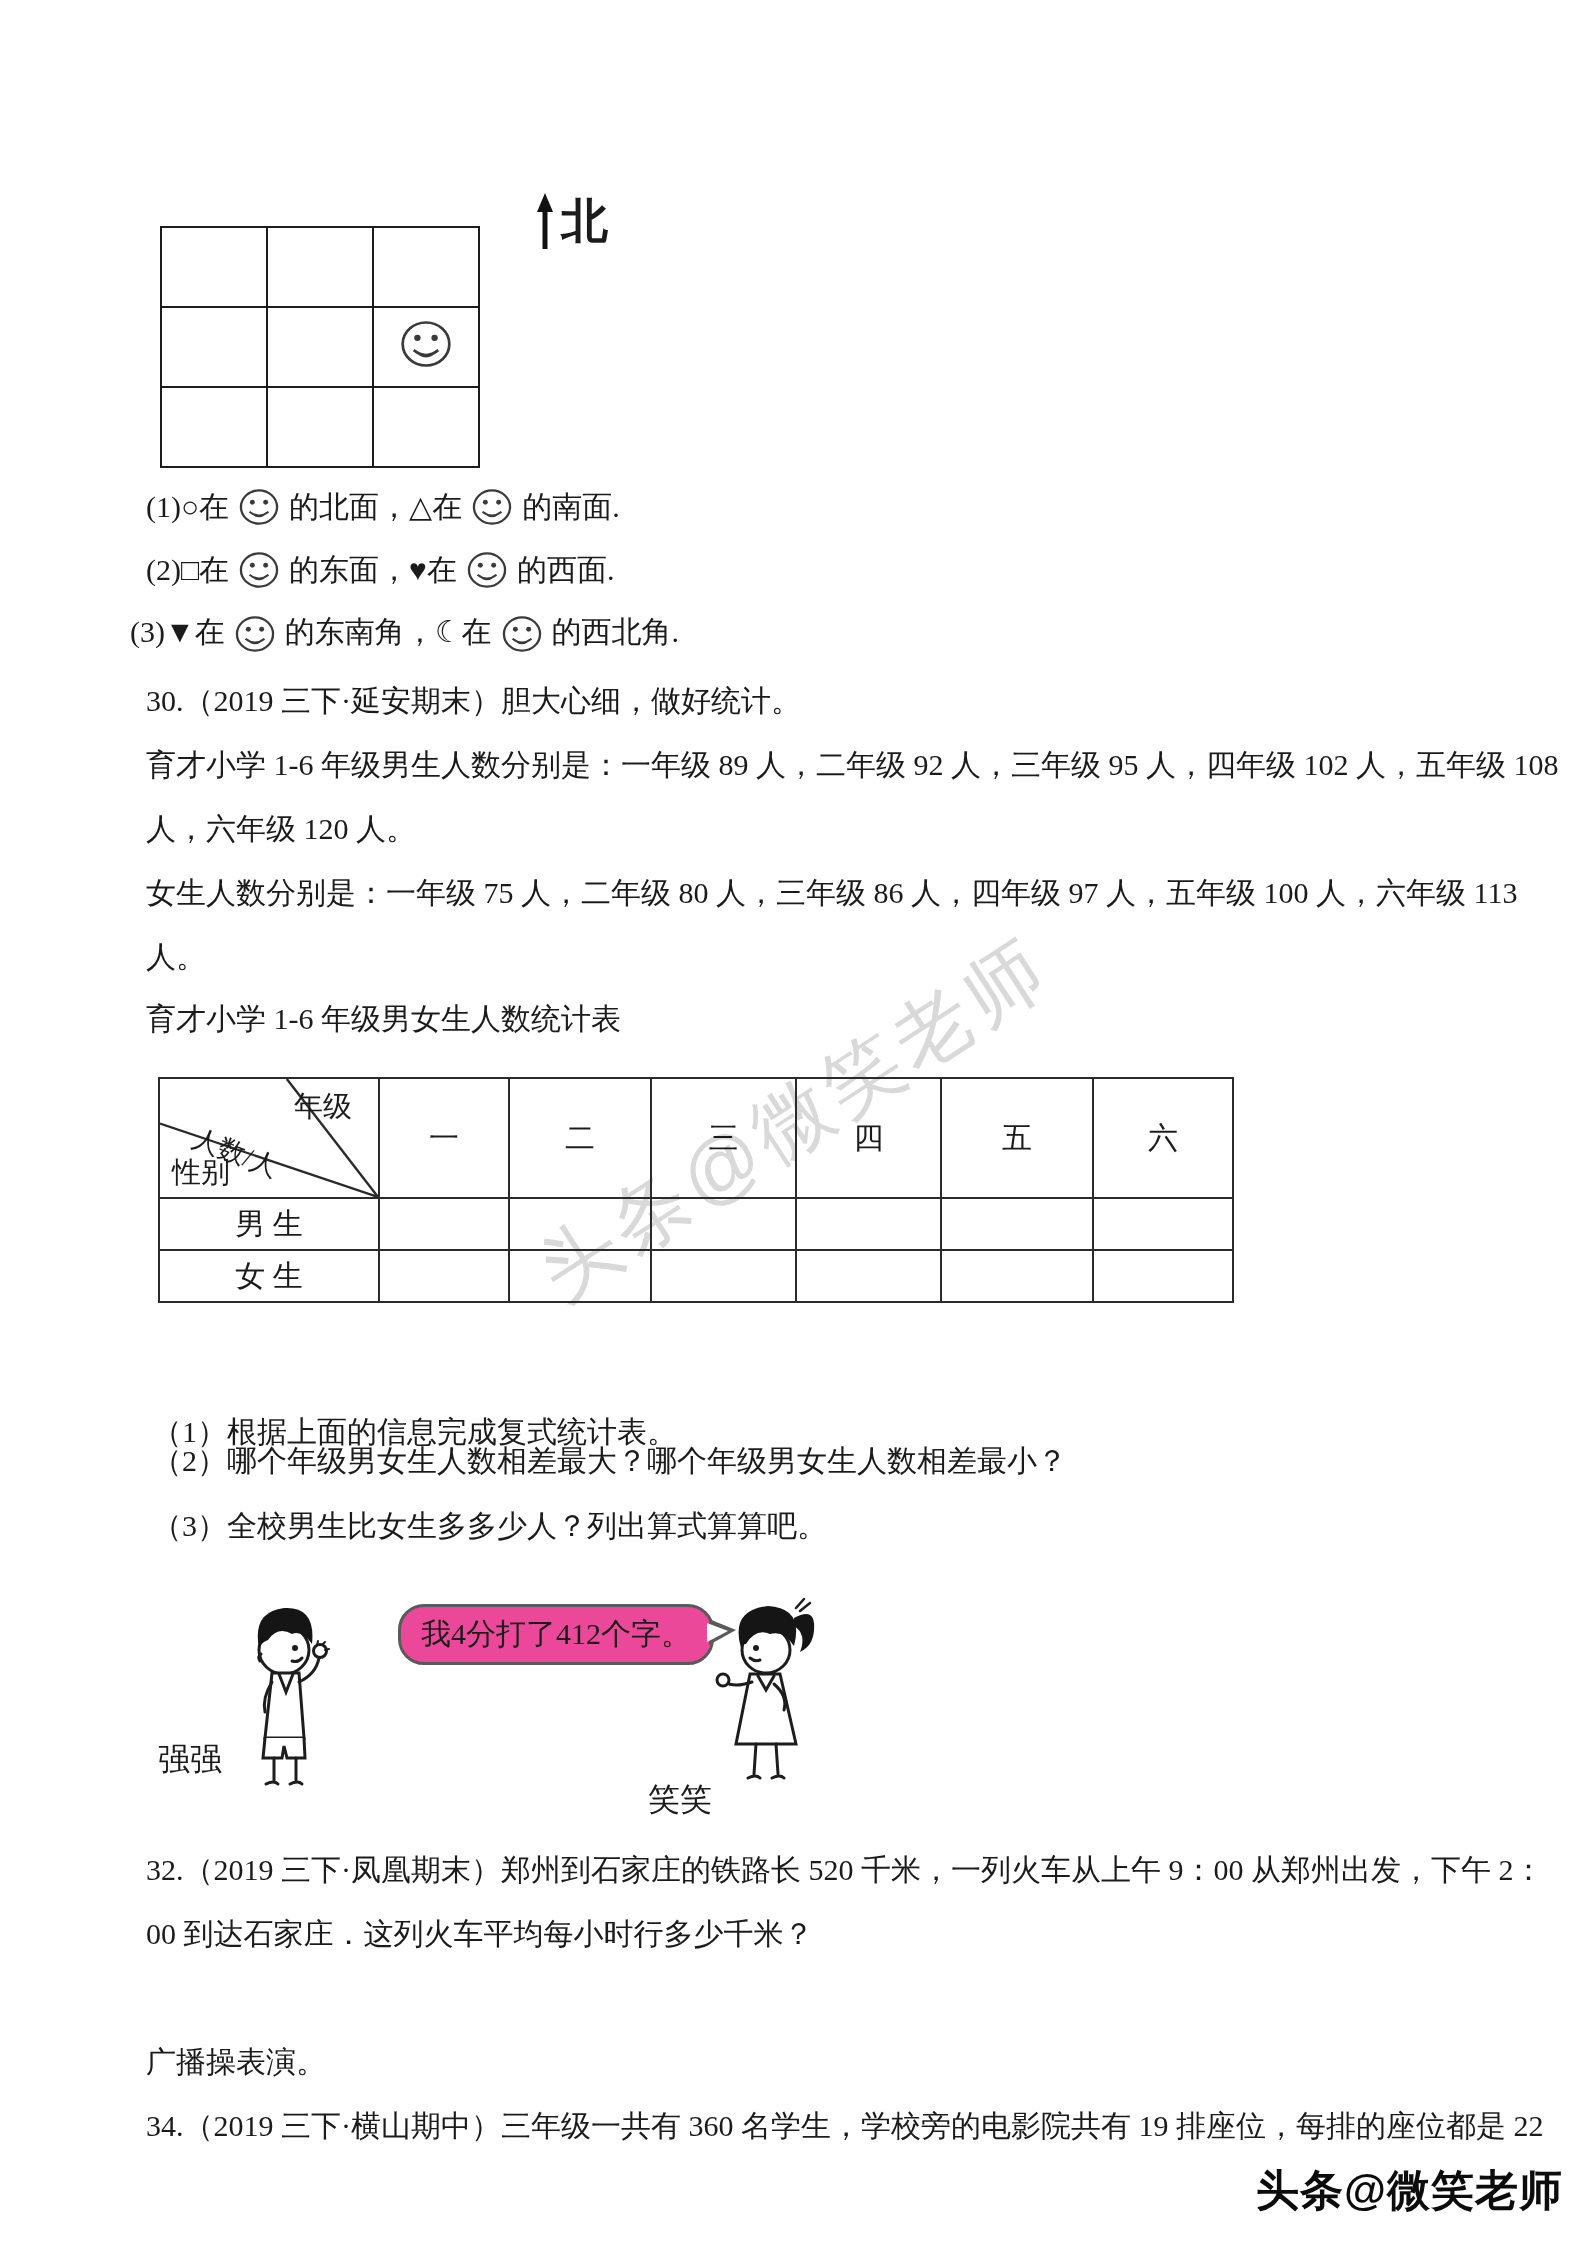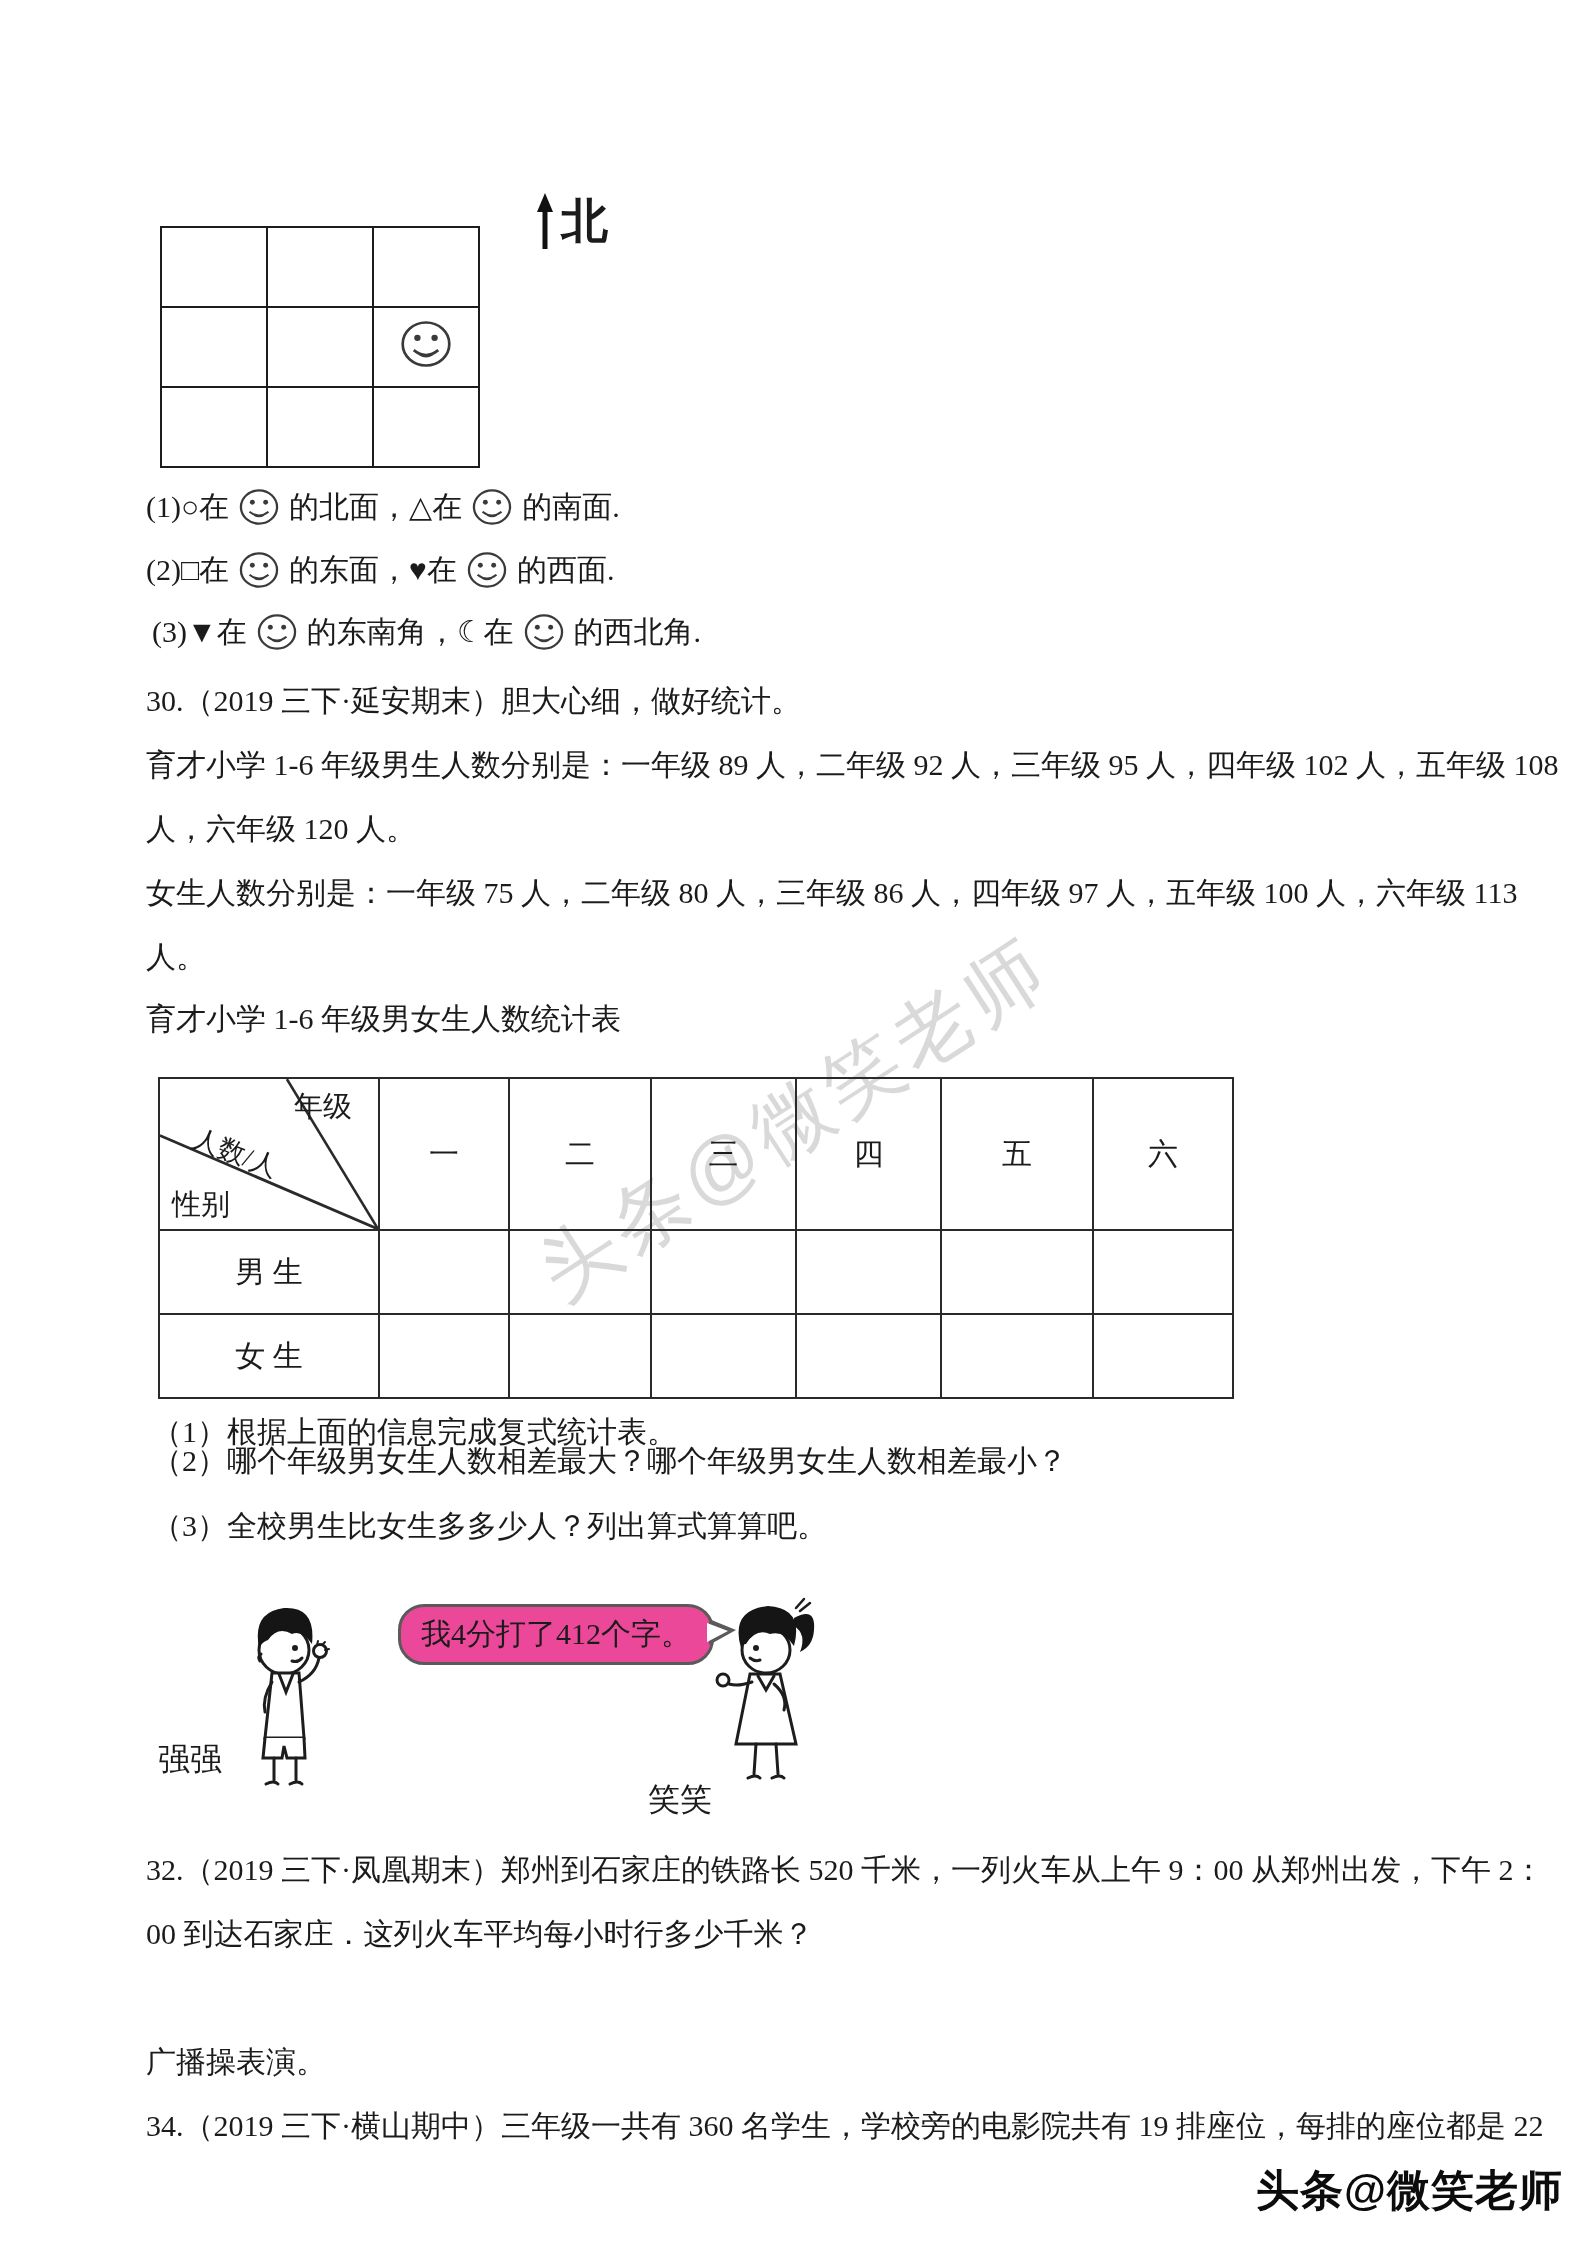--- a/index.html
+++ b/index.html
@@ -27,21 +27,21 @@
     text-align:center;vertical-align:middle;padding:0;
   }
 
   .sm{vertical-align:-7px;margin:0 9px;}
 
   
   .stats{position:absolute;left:158px;top:1077px;border-collapse:collapse;table-layout:fixed;}
   .stats th,.stats td{
     border:2.4px solid #2a2a2a;
     text-align:center;vertical-align:middle;
-    font-weight:normal;font-size:30px;padding:16px;background:transparent;
+    font-weight:normal;font-size:30px;padding:0;background:transparent;
   }
   .stats .hrow th{height:118px;}
   .stats .drow td{height:50px;}
   .corner{position:relative;padding:0;}
   .corner svg{position:absolute;left:0;top:0;width:100%;height:100%;}
   .corner .c-top{position:absolute;right:26px;top:8px;font-size:29px;}
   .corner .c-mid{position:absolute;left:34px;top:40px;font-size:27px;transform:rotate(21deg);transform-origin:left center;}
   .corner .c-bot{position:absolute;left:12px;bottom:4px;font-size:29px;}
 
   
@@ -168,21 +168,21 @@
     <svg class="sm" width="42" height="38" viewBox="0 0 44 40">
         <ellipse cx="22" cy="20" rx="19" ry="17.5" fill="none" stroke="#3a3a3a" stroke-width="2.4"></ellipse>
         <circle cx="15" cy="15" r="2.6" fill="#3a3a3a"></circle>
         <circle cx="29" cy="15" r="2.6" fill="#3a3a3a"></circle>
         <path d="M12 25 Q22 33 32 25" fill="none" stroke="#3a3a3a" stroke-width="2.2"></path>
         <path d="M17 28.5 Q22 31.5 27 28.5" fill="none" stroke="#3a3a3a" stroke-width="1.8"></path>
       </svg>
     <span>的西面.</span>
   </div>
 
-  <div class="t flex" style="left:152px;top:612px;">
+  <div class="t flex" style="left:130px;top:612px;align-items:flex-end;">
     <span>(3)▼在</span>
     <svg class="sm" width="42" height="38" viewBox="0 0 44 40">
         <ellipse cx="22" cy="20" rx="19" ry="17.5" fill="none" stroke="#3a3a3a" stroke-width="2.4"></ellipse>
         <circle cx="15" cy="15" r="2.6" fill="#3a3a3a"></circle>
         <circle cx="29" cy="15" r="2.6" fill="#3a3a3a"></circle>
         <path d="M12 25 Q22 33 32 25" fill="none" stroke="#3a3a3a" stroke-width="2.2"></path>
         <path d="M17 28.5 Q22 31.5 27 28.5" fill="none" stroke="#3a3a3a" stroke-width="1.8"></path>
       </svg>
     <span>的东南角，☾在</span>
     <svg class="sm" width="42" height="38" viewBox="0 0 44 40">

